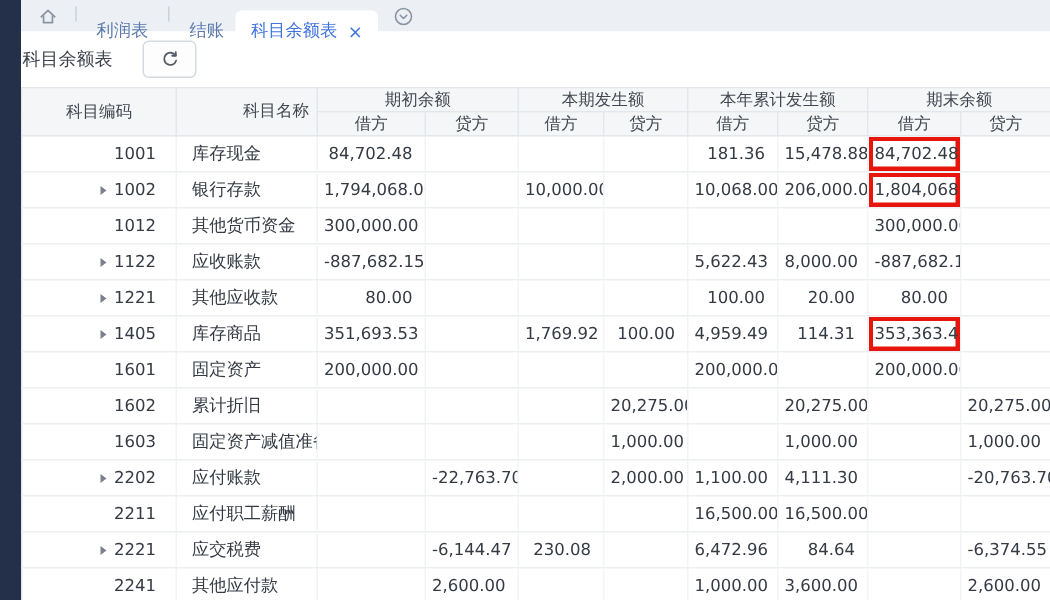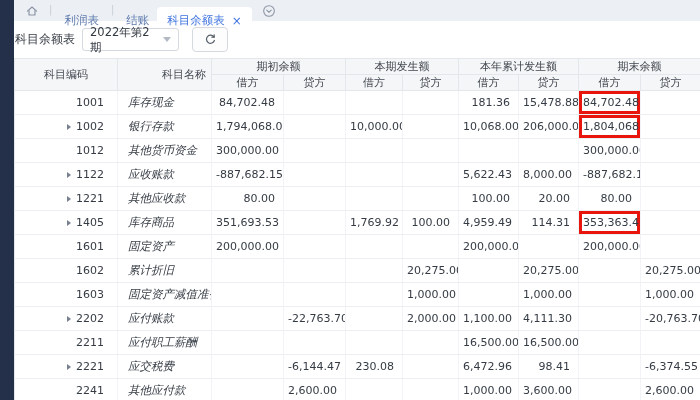--- a/index.html
+++ b/index.html
@@ -48,21 +48,21 @@
   }
   th.th-name { text-align:right;font-family:Liberation Serif, serif; }
   td {
     height:24px; font-size:11px; color:#353b44; background:#fff;
     border-bottom:1px solid #eceff2; border-right:1px solid #f1f3f6; padding:0 8px 0 4px;
     overflow:hidden; white-space:nowrap;
   }
   td:first-child { border-left:1px solid #e3e7ec;padding-left:36px; }
   td.num { text-align:right; }
   td.code { text-align:right; padding-right:13px; }
-  td.name { text-align:left; padding-left:10px; font-size:11.5px;font-style:italic; }
+  td.name { text-align:left; padding-left:10px; font-size:11.5px; }
   .arrow { display:inline-block; width:0; height:0; border-top:3.5px solid transparent; border-bottom:3.5px solid transparent; border-left:4.5px solid #78808d; margin-right:5px; cursor:pointer; }
   td.hl { box-shadow: inset 0 0 0 3px var(--hl-color, #e8150d); }
 </style>
 </head>
 <body>
 
 <div class="side-strip"></div>
 
 <div class="page">
 
@@ -92,24 +92,20 @@
         <svg width="14" height="14" viewBox="0 0 16 16">
           <circle cx="8" cy="8" r="6.1" fill="none" stroke="#8a93a3" stroke-width="1.2"></circle>
           <path d="M5.5 7 L8 9.5 L10.5 7" fill="none" stroke="#8a93a3" stroke-width="1.2" stroke-linecap="round" stroke-linejoin="round"></path>
         </svg>
       </div>
     </div>
   </div>
 
   <div class="toolbar">
     <span class="report-title">科目余额表</span>
-    <div class="period-select">
-      <span>2022年第2期</span>
-      <span class="caret-down"></span>
-    </div>
     <button class="refresh-btn">
       <svg width="13" height="13" viewBox="0 0 16 16">
         <path d="M12.8 9.2 A5 5 0 1 1 12.3 5" fill="none" stroke="#555e68" stroke-width="1.5" stroke-linecap="round"></path>
         <path d="M12.5 2.2 L12.6 5.2 L9.6 5.1" fill="none" stroke="#555e68" stroke-width="1.5" stroke-linecap="round" stroke-linejoin="round"></path>
       </svg>
     </button>
   </div>
 
   <div class="table-wrap">
     <table>
@@ -279,21 +275,21 @@
             <td class="num"></td>
           </tr>
           <tr>
             <td class="code"><span class="arrow"></span><span>2221</span></td>
             <td class="name">应交税费</td>
             <td class="num"></td>
             <td class="num">-6,144.47</td>
             <td class="num">230.08</td>
             <td class="num"></td>
             <td class="num">6,472.96</td>
-            <td class="num">98.41</td>
+            <td class="num">84.64</td>
             <td class="num"></td>
             <td class="num">-6,374.55</td>
           </tr>
           <tr>
             <td class="code"><span>2241</span></td>
             <td class="name">其他应付款</td>
             <td class="num"></td>
             <td class="num">2,600.00</td>
             <td class="num"></td>
             <td class="num"></td>

